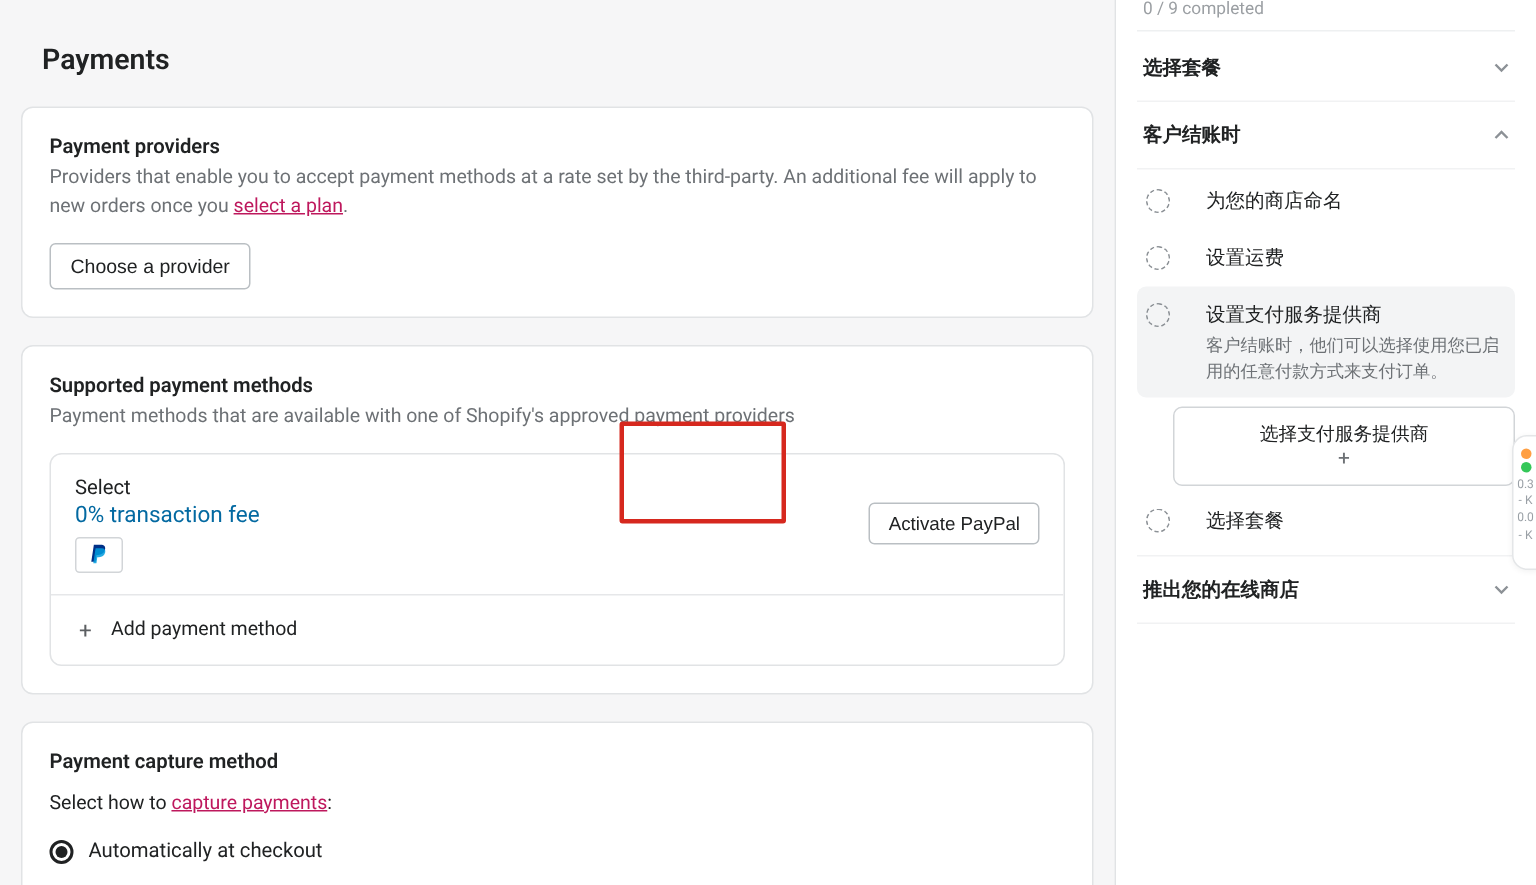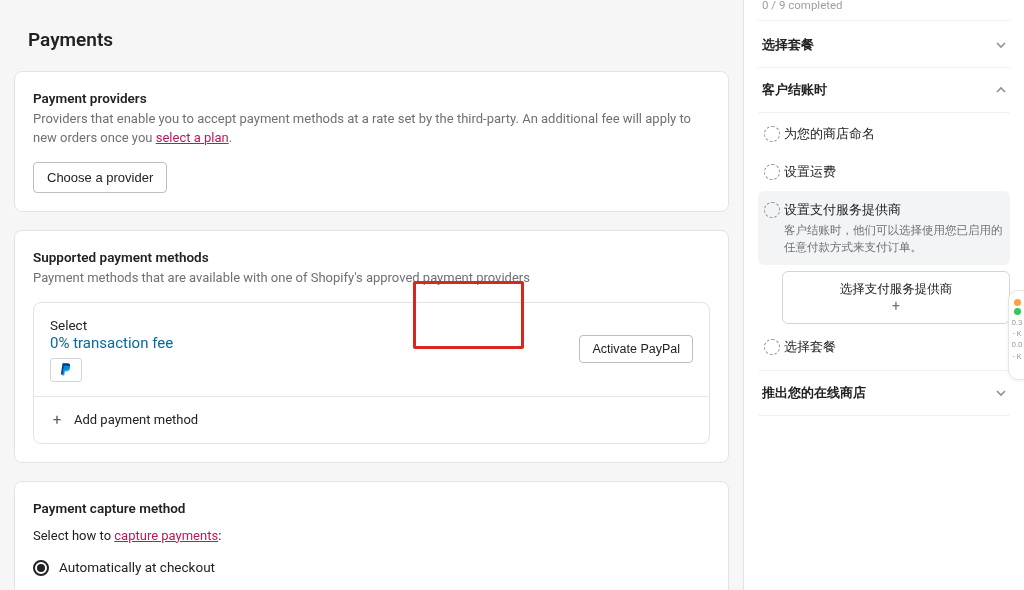--- a/index.html
+++ b/index.html
@@ -146,21 +146,21 @@
     border-bottom: 1px solid #f1f2f3;
     font-weight: 600;
     font-size: 13px;
     cursor: pointer;
   }
   .chevron { color: #8c9196; }
   .chevron svg { width: 10px; height: 10px; display:block; }
 
   .step-list { padding: 2px 0 0 0; }
   .step-item {
-    display: flex; align-items: flex-start; gap: 4px;
+    display: flex; align-items: flex-start; gap: 24px;
     padding: 10px 6px;
     border-radius: 6px;
     cursor: pointer;
   }
   .step-item.active { background: #f3f4f5; }
   .dashed-circle {
     width: 16px; height: 16px; border-radius: 50%;
     border: 1.5px dashed #8c9196;
     flex-shrink: 0; margin-top: 1px;
   }

